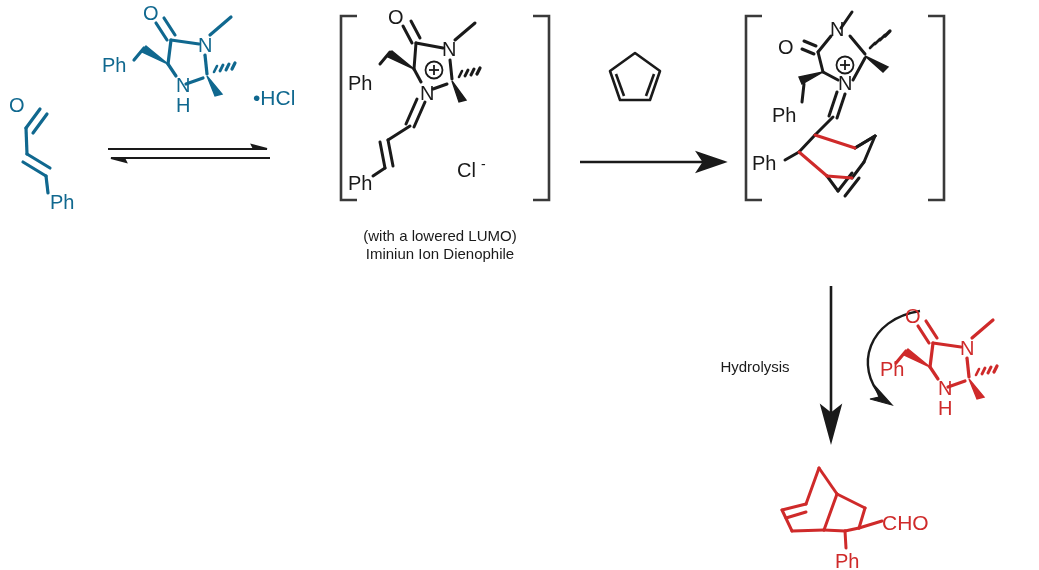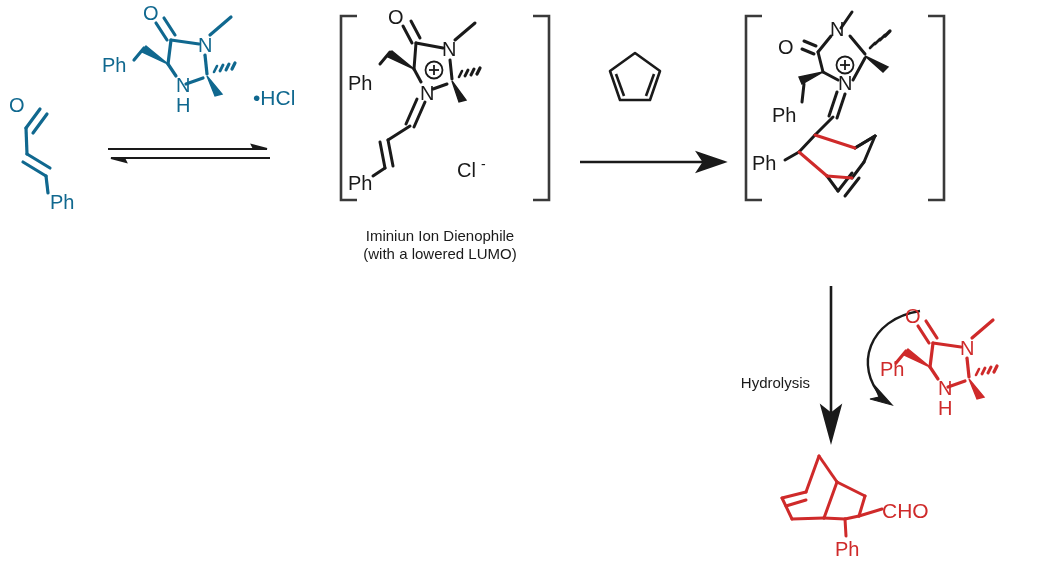--- a/index.html
+++ b/index.html
@@ -168,22 +168,22 @@
       <text x="107" y="46" font-size="20" fill="#1a1a1a">N</text>
       <text x="85" y="90" font-size="20" fill="#1a1a1a">N</text>
       <text x="13" y="80" font-size="20" fill="#1a1a1a">Ph</text>
       <text x="13" y="180" font-size="20" fill="#1a1a1a">Ph</text>
       <text x="122" y="167" font-size="20" fill="#1a1a1a">Cl</text>
       <text x="146" y="159" font-size="14" fill="#1a1a1a">-</text>
     </svg>
   </div>
 
   <div class="cap" style="left:325px; top:227px; width:230px;">
+    <div>(with a lowered LUMO)</div>
     <div>Iminiun Ion Dienophile</div>
-    <div>(with a lowered LUMO)</div>
   </div>
 
   <div class="abs" style="left:604px; top:48px;">
     <svg width="62" height="60" viewBox="0 0 62 60">
       <g stroke="#1a1a1a" stroke-width="2.6" fill="none" stroke-linejoin="round">
         <polygon points="31,5 56,23 46,52 16,52 6,23"></polygon>
         <line x1="12" y1="26" x2="20" y2="48"></line>
         <line x1="50" y1="26" x2="42" y2="48"></line>
       </g>
     </svg>
@@ -280,21 +280,21 @@
 
   <div class="abs" style="left:812px; top:283px;">
     <svg width="40" height="160" viewBox="0 0 40 160">
       <g stroke="#1a1a1a" stroke-width="2.6" fill="#1a1a1a">
         <line x1="19" y1="3" x2="19" y2="130"></line>
         <polygon points="19,157 10,124 19,131 28,124"></polygon>
       </g>
     </svg>
   </div>
 
-  <div class="cap" style="left:700px; top:374px; width:110px; text-align:right;">Hydrolysis</div>
+  <div class="cap" style="left:700px; top:358px; width:110px; ">Hydrolysis</div>
 
   <div class="abs" style="left:846px; top:305px;">
     <svg width="120" height="110" viewBox="0 0 120 110">
       <g fill="none" stroke="#1a1a1a" stroke-width="2.4">
         <path d="M 74 6 C 22 14, 8 62, 36 92"></path>
       </g>
       <polygon points="46,100 28,80 33,92 24,94" fill="#1a1a1a" stroke="#1a1a1a" stroke-width="1.2"></polygon>
     </svg>
   </div>
 
@@ -328,21 +328,21 @@
         <line x1="114" y1="69" x2="117" y2="63" stroke-width="3.2"></line>
       </g>
       <text x="25" y="20" font-size="20" fill="#cf2a2a">O</text>
       <text x="80" y="52" font-size="20" fill="#cf2a2a">N</text>
       <text x="58" y="92" font-size="20" fill="#cf2a2a">N</text>
       <text x="58" y="112" font-size="20" fill="#cf2a2a">H</text>
       <text x="0" y="73" font-size="20" fill="#cf2a2a">Ph</text>
     </svg>
   </div>
 
-  <div class="abs" style="left:762px; top:446px;">
+  <div class="abs" style="left:762px; top:458px;">
     <svg width="250" height="112" viewBox="0 0 250 112">
       <g stroke="#cf2a2a" stroke-width="3" fill="none" stroke-linecap="round">
 
         <line x1="57" y1="10" x2="75" y2="36"></line>
         <line x1="57" y1="10" x2="44" y2="46"></line>
 
         <line x1="75" y1="36" x2="103" y2="50"></line>
         <line x1="103" y1="50" x2="97" y2="70"></line>
         <line x1="97" y1="70" x2="83" y2="73"></line>
 

